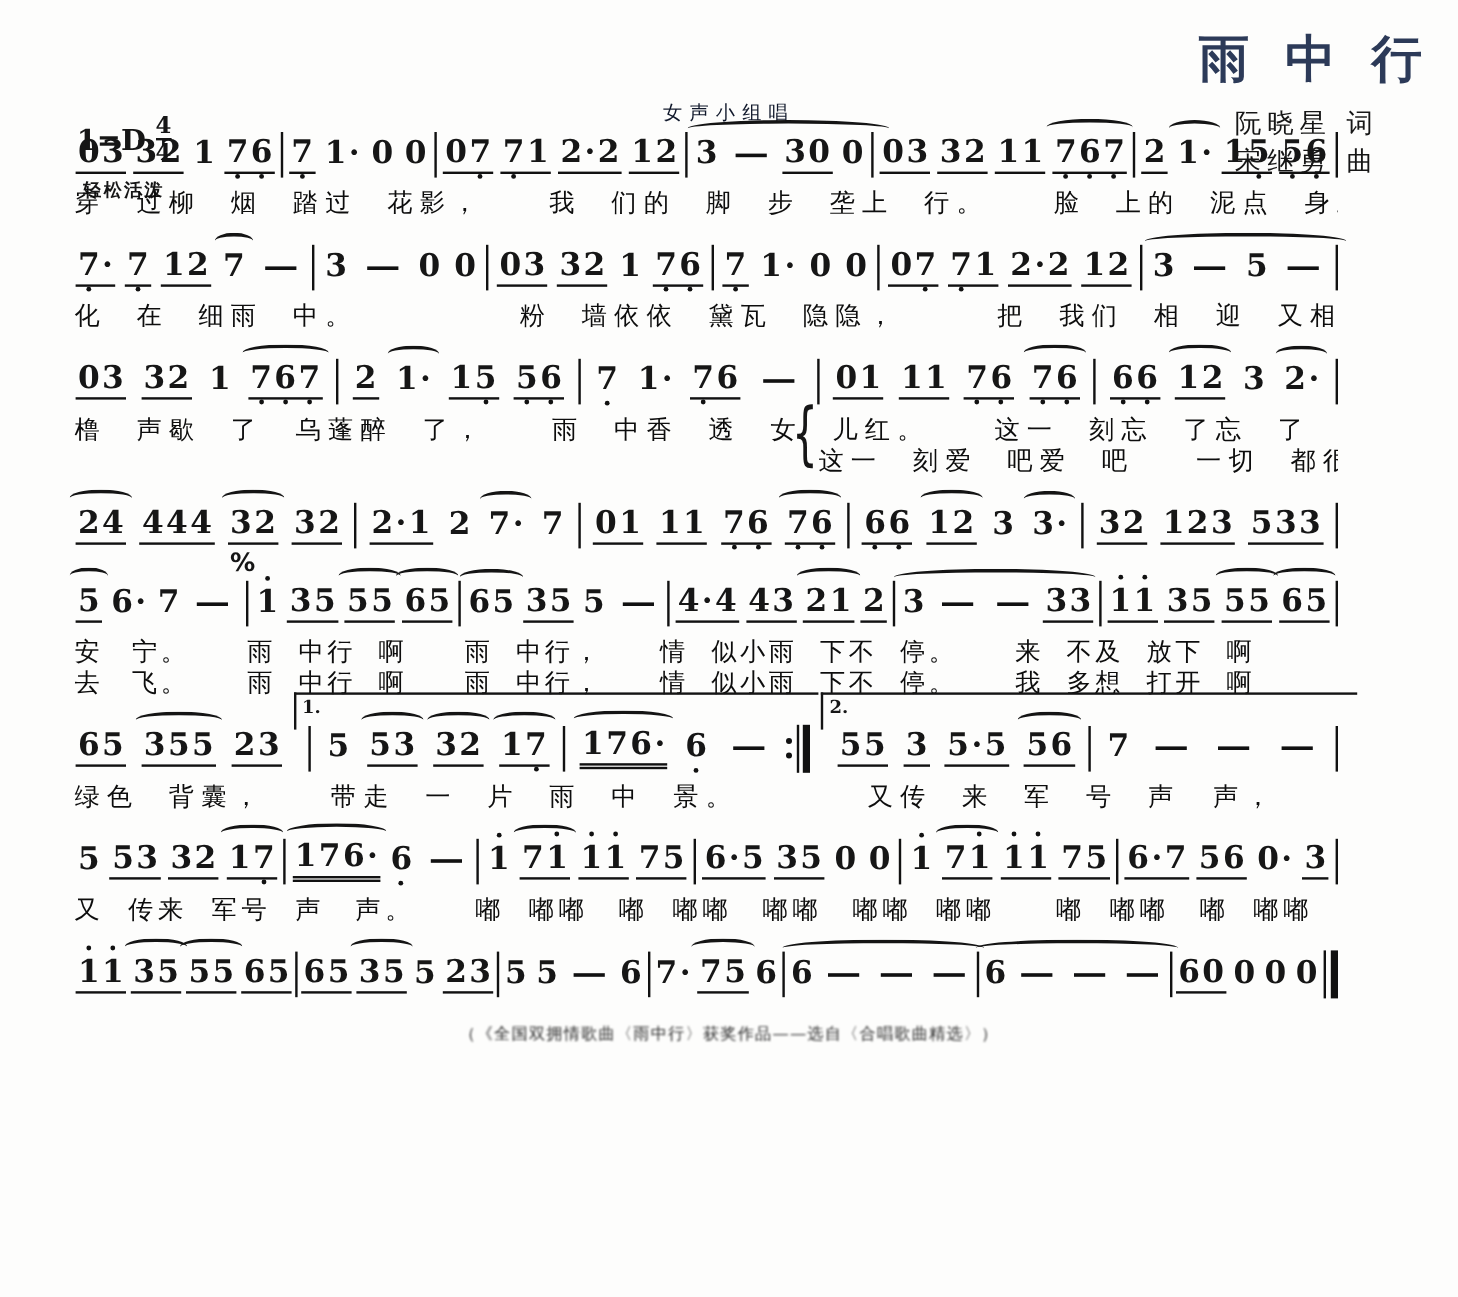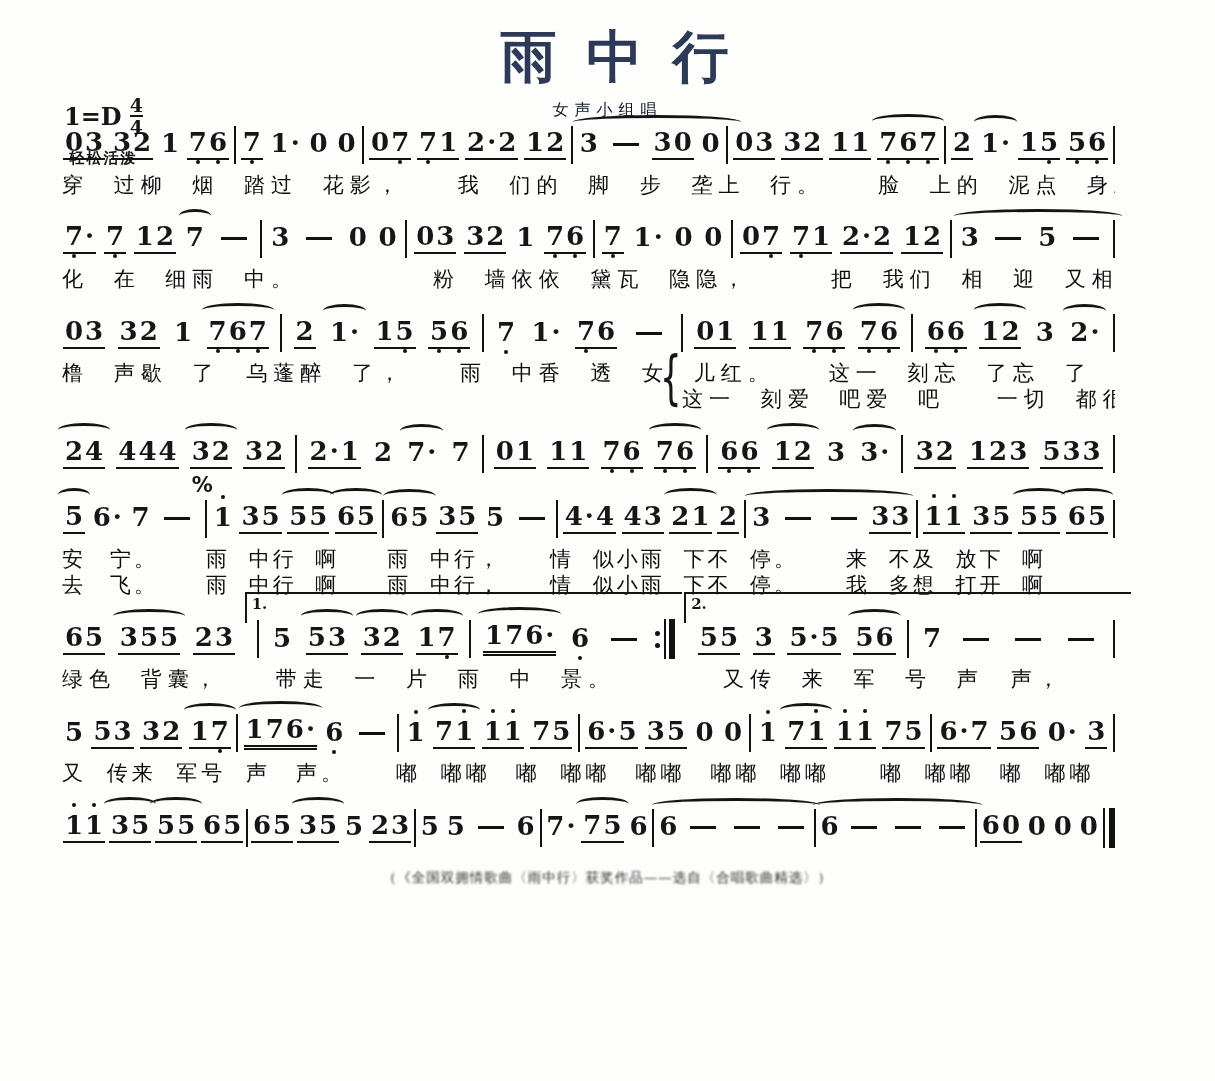--- a/index.html
+++ b/index.html
@@ -1,20 +1,20 @@
 <!DOCTYPE html>
 <html><head>
 <meta charset="utf-8">
 <style>
   html,body{margin:0;padding:0;background:#e8e8e8;}
   #page{position:relative;width:1215px;height:1081px;background:#fdfdfc;overflow:hidden;
         font-family:"DejaVu Serif", serif;color:#161616;}
   
   #score-header{position:relative;padding-top:26px;text-align:center;}
-  .song-title{font-size:56px;font-weight:bold;color:#2c3a58;letter-spacing:30px;padding-left:44px;line-height:1.1;}
+  .song-title{font-size:42px;font-weight:bold;color:#2c3a58;letter-spacing:30px;padding-left:44px;line-height:1.1;text-align:right;}
   .song-subtitle{font-size:16px;margin-top:12px;letter-spacing:6px;color:#0f172a;}
   #key-block{position:absolute;left:64px;top:96px;text-align:center;}
   .key-row{font-size:24px;font-weight:bold;font-family:"DejaVu Serif",serif;display:flex;align-items:center;gap:8px;}
   .timesig{display:inline-flex;flex-direction:column;align-items:center;font-size:19px;font-weight:bold;line-height:1;}
   .timesig .den{border-top:2px solid #161616;padding-top:1px;}
   .tempo{font-size:15px;font-weight:bold;margin-top:12px;letter-spacing:2px;}
   #credits{position:absolute;right:66px;top:88px;text-align:right;font-size:22px;letter-spacing:5px;line-height:1.45;}
   
   #notation-area{margin-top:0;padding:0 100px 0 62px;}
   .system{margin-bottom:17px;}
@@ -67,20 +67,24 @@
       <div class="key-row">
         <span>1=D</span>
         <span class="timesig">
           <span class="num">4</span>
           <span class="den">4</span>
         </span>
       </div>
       <div class="tempo">轻松活泼</div>
     </div>
 
+    <div id="credits">
+      <div>阮晓星 词</div>
+      <div>宋继勇 曲</div>
+    </div>
   </div>
 
   <div id="notation-area">
       <div class="system sys-1">
         <div class="notes">
           <span class="grp u1"><span class="txt"><span class="ch">0</span><span class="ch">3</span></span></span>
           <span class="grp u1"><span class="txt"><span class="ch">3</span><span class="ch">2</span></span></span>
           <span class="grp"><span class="txt"><span class="ch">1</span></span></span>
           <span class="grp u1"><span class="txt"><span class="ch lo">7</span><span class="ch lo">6</span></span></span>
           <span class="bar"></span>

